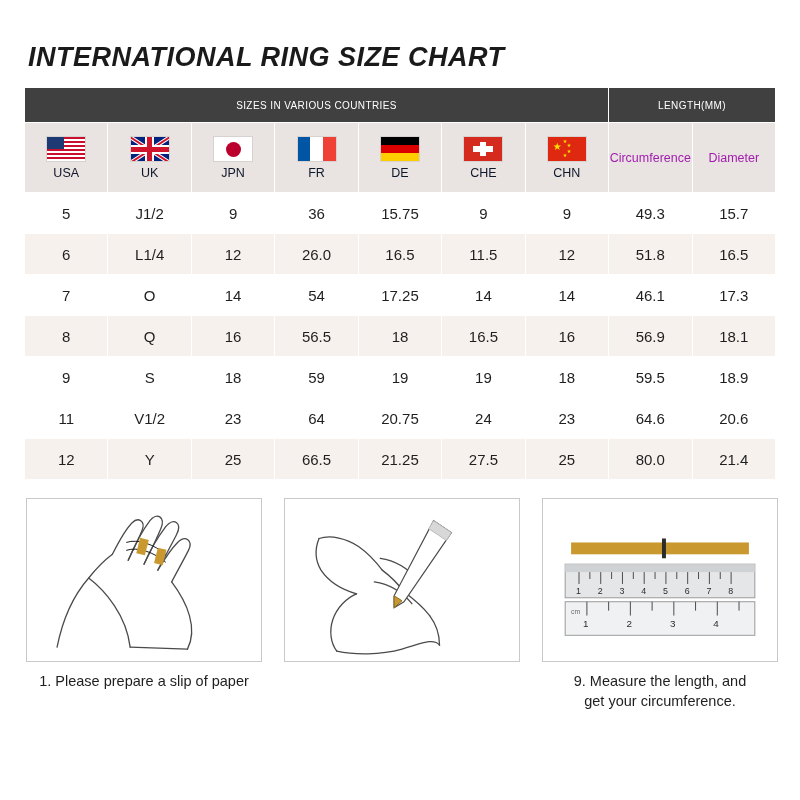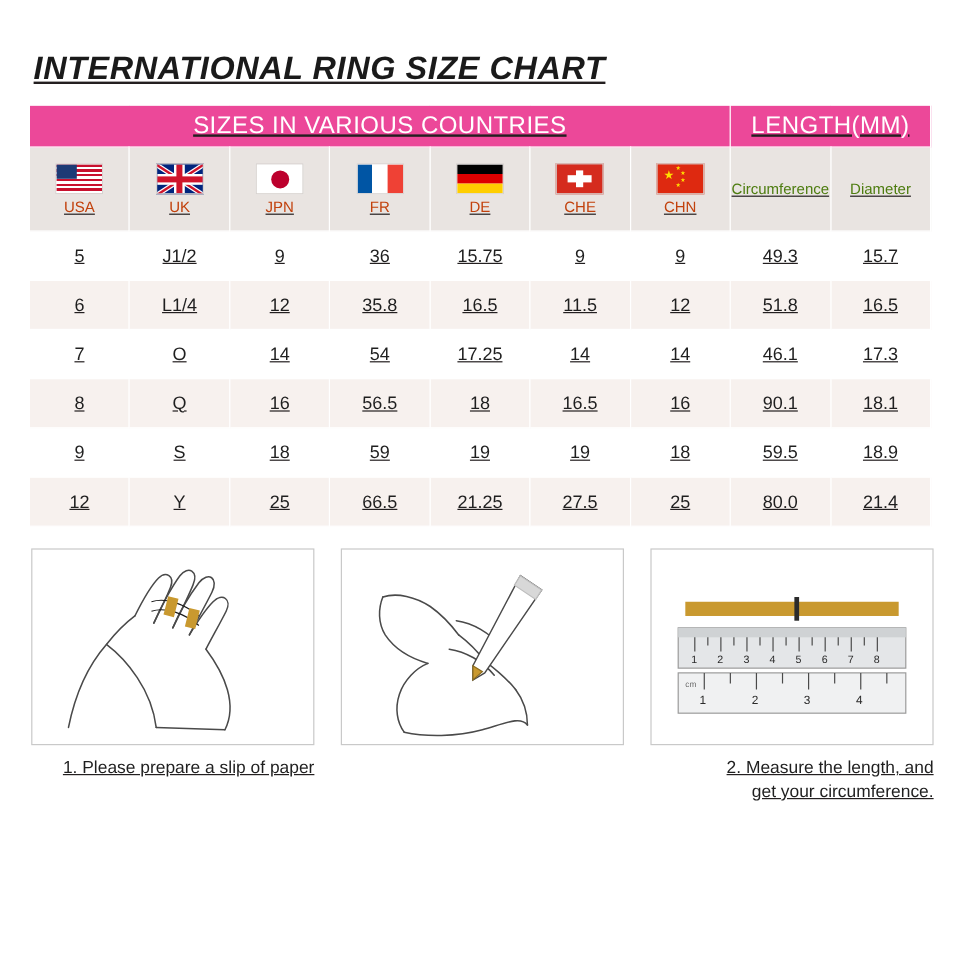--- a/index.html
+++ b/index.html
@@ -13,21 +13,20 @@
     font-family: "Liberation Sans", sans-serif;
     color: #231f20;
     overflow: hidden;
   }
   .page {
     position: relative;
     width: 800px;
     height: 664px;
     box-sizing: border-box;
     padding: 0 24px;
-    text-decoration: underline;
   }
   .title {
     font-size: 27px;
     font-weight: bold;
     font-style: italic;
     letter-spacing: 0.5px;
     padding-top: 42px;
     padding-bottom: 14px;
     padding-left: 4px;
     color: #1a1a1a;
@@ -38,48 +37,48 @@
     border-collapse: collapse;
     width: 752px;
     table-layout: fixed;
   }
   table.chart td, table.chart th {
     border: 1px solid #ffffff;
     text-align: center;
     vertical-align: middle;
   }
   .grouphead {
-    background: #ec4899;
+    background: #404040;
     color: #ffffff;
-    font-size: 20px;
+    font-size: 10px;
     letter-spacing: 0.4px;
     height: 32px;
     font-weight: normal;
   }
   .flagrow td {
     background: #e9e4e1;
     height: 62px;
     padding: 4px 0 3px 0;
   }
   .flagrow td.lenhead {
     font-size: 12.5px;
-    color: #4d7c0f;
+    color: #a21caf;
     background: #e9e4e1;
     font-weight: normal;
   }
   .flagwrap {
     display: flex;
     flex-direction: column;
     align-items: center;
     justify-content: center;
     gap: 4px;
   }
   .code {
     font-size: 12.5px;
-    color: #c2410c;
+    color: #0f172a;
   }
   .flag {
     width: 40px;
     height: 26px;
     border: 1px solid #d7d2cf;
     box-sizing: border-box;
     position: relative;
     overflow: hidden;
     background: #fff;
   }
@@ -171,21 +170,21 @@
   .step-img {
     width: 236px;
     height: 164px;
     border: 1px solid #c9c9c9;
     box-sizing: border-box;
     background: #ffffff;
     position: relative;
     overflow: hidden;
   }
   .step-cap {
-    text-align: right;
+    text-align: center;
     font-size: 14.5px;
     line-height: 20px;
     color: #1f1f1f;
     padding-top: 9px;
   }
   svg { display: block; }
 </style>
 </head>
 <body>
 
@@ -286,21 +285,21 @@
         <td>15.75</td>
         <td>9</td>
         <td>9</td>
         <td>49.3</td>
         <td>15.7</td>
       </tr>
       <tr class="even">
         <td>6</td>
         <td>L1/4</td>
         <td>12</td>
-        <td>35.8</td>
+        <td>26.0</td>
         <td>16.5</td>
         <td>11.5</td>
         <td>12</td>
         <td>51.8</td>
         <td>16.5</td>
       </tr>
       <tr class="odd">
         <td>7</td>
         <td>O</td>
         <td>14</td>
@@ -312,33 +311,44 @@
         <td>17.3</td>
       </tr>
       <tr class="even">
         <td>8</td>
         <td>Q</td>
         <td>16</td>
         <td>56.5</td>
         <td>18</td>
         <td>16.5</td>
         <td>16</td>
-        <td>90.1</td>
+        <td>56.9</td>
         <td>18.1</td>
       </tr>
       <tr class="odd">
         <td>9</td>
         <td>S</td>
         <td>18</td>
         <td>59</td>
         <td>19</td>
         <td>19</td>
         <td>18</td>
         <td>59.5</td>
         <td>18.9</td>
+      </tr>
+      <tr class="odd">
+        <td>11</td>
+        <td>V1/2</td>
+        <td>23</td>
+        <td>64</td>
+        <td>20.75</td>
+        <td>24</td>
+        <td>23</td>
+        <td>64.6</td>
+        <td>20.6</td>
       </tr>
       <tr class="even">
         <td>12</td>
         <td>Y</td>
         <td>25</td>
         <td>66.5</td>
         <td>21.25</td>
         <td>27.5</td>
         <td>25</td>
         <td>80.0</td>
@@ -452,19 +462,19 @@
               <text x="40" y="130">1</text>
                 <text x="84" y="130">2</text>
               <text x="128" y="130">3</text>
                 <text x="172" y="130">4</text>
             </g>
             <text x="28" y="116" fill="#6a6a6a" font-family="Liberation Sans, sans-serif" font-size="7">cm</text>
           </g>
         </svg>
       </div>
       <div class="step-cap">
-        <div>2. Measure the length, and</div>
+        <div>9. Measure the length, and</div>
         <div>get your circumference.</div>
       </div>
     </div>
 
   </div>
 </div>
 
 </body></html>

